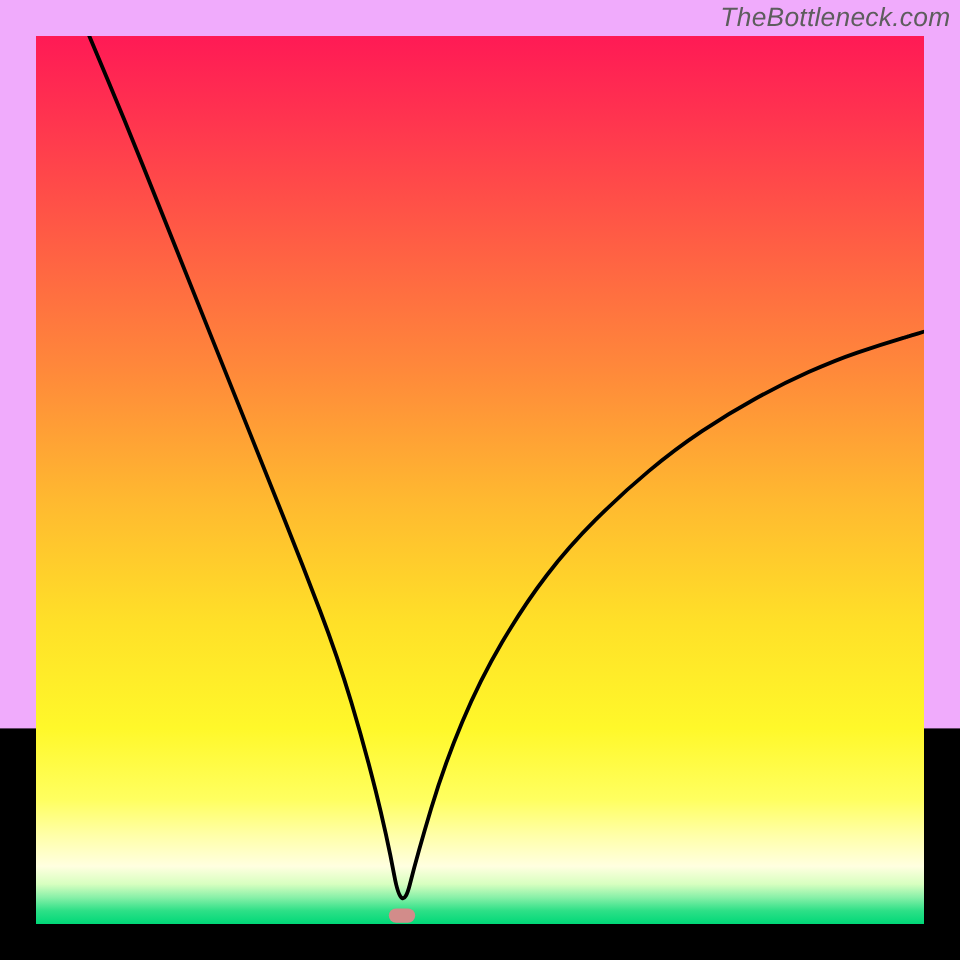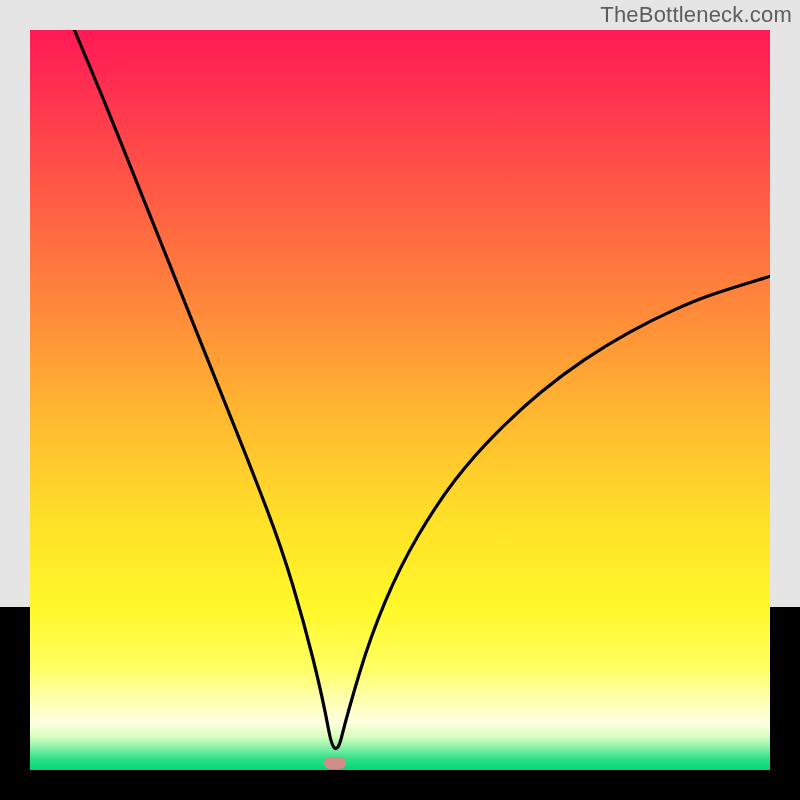--- a/index.html
+++ b/index.html
@@ -10,21 +10,22 @@
     background: #000;
     overflow: hidden;
     font-family: Arial, Helvetica, sans-serif;
   }
   .frame {
     position: absolute;
     top: 0;
     left: 0;
     width: 800px;
     height: 607px;
-    background: #e5e5e5;
+    background: #f0abfc;
+    font-style: italic;
   }
   .plot-area {
     position: absolute;
     top: 30px;
     left: 30px;
     width: 740px;
     height: 740px;
     overflow: hidden;
   }
   .gradient {

